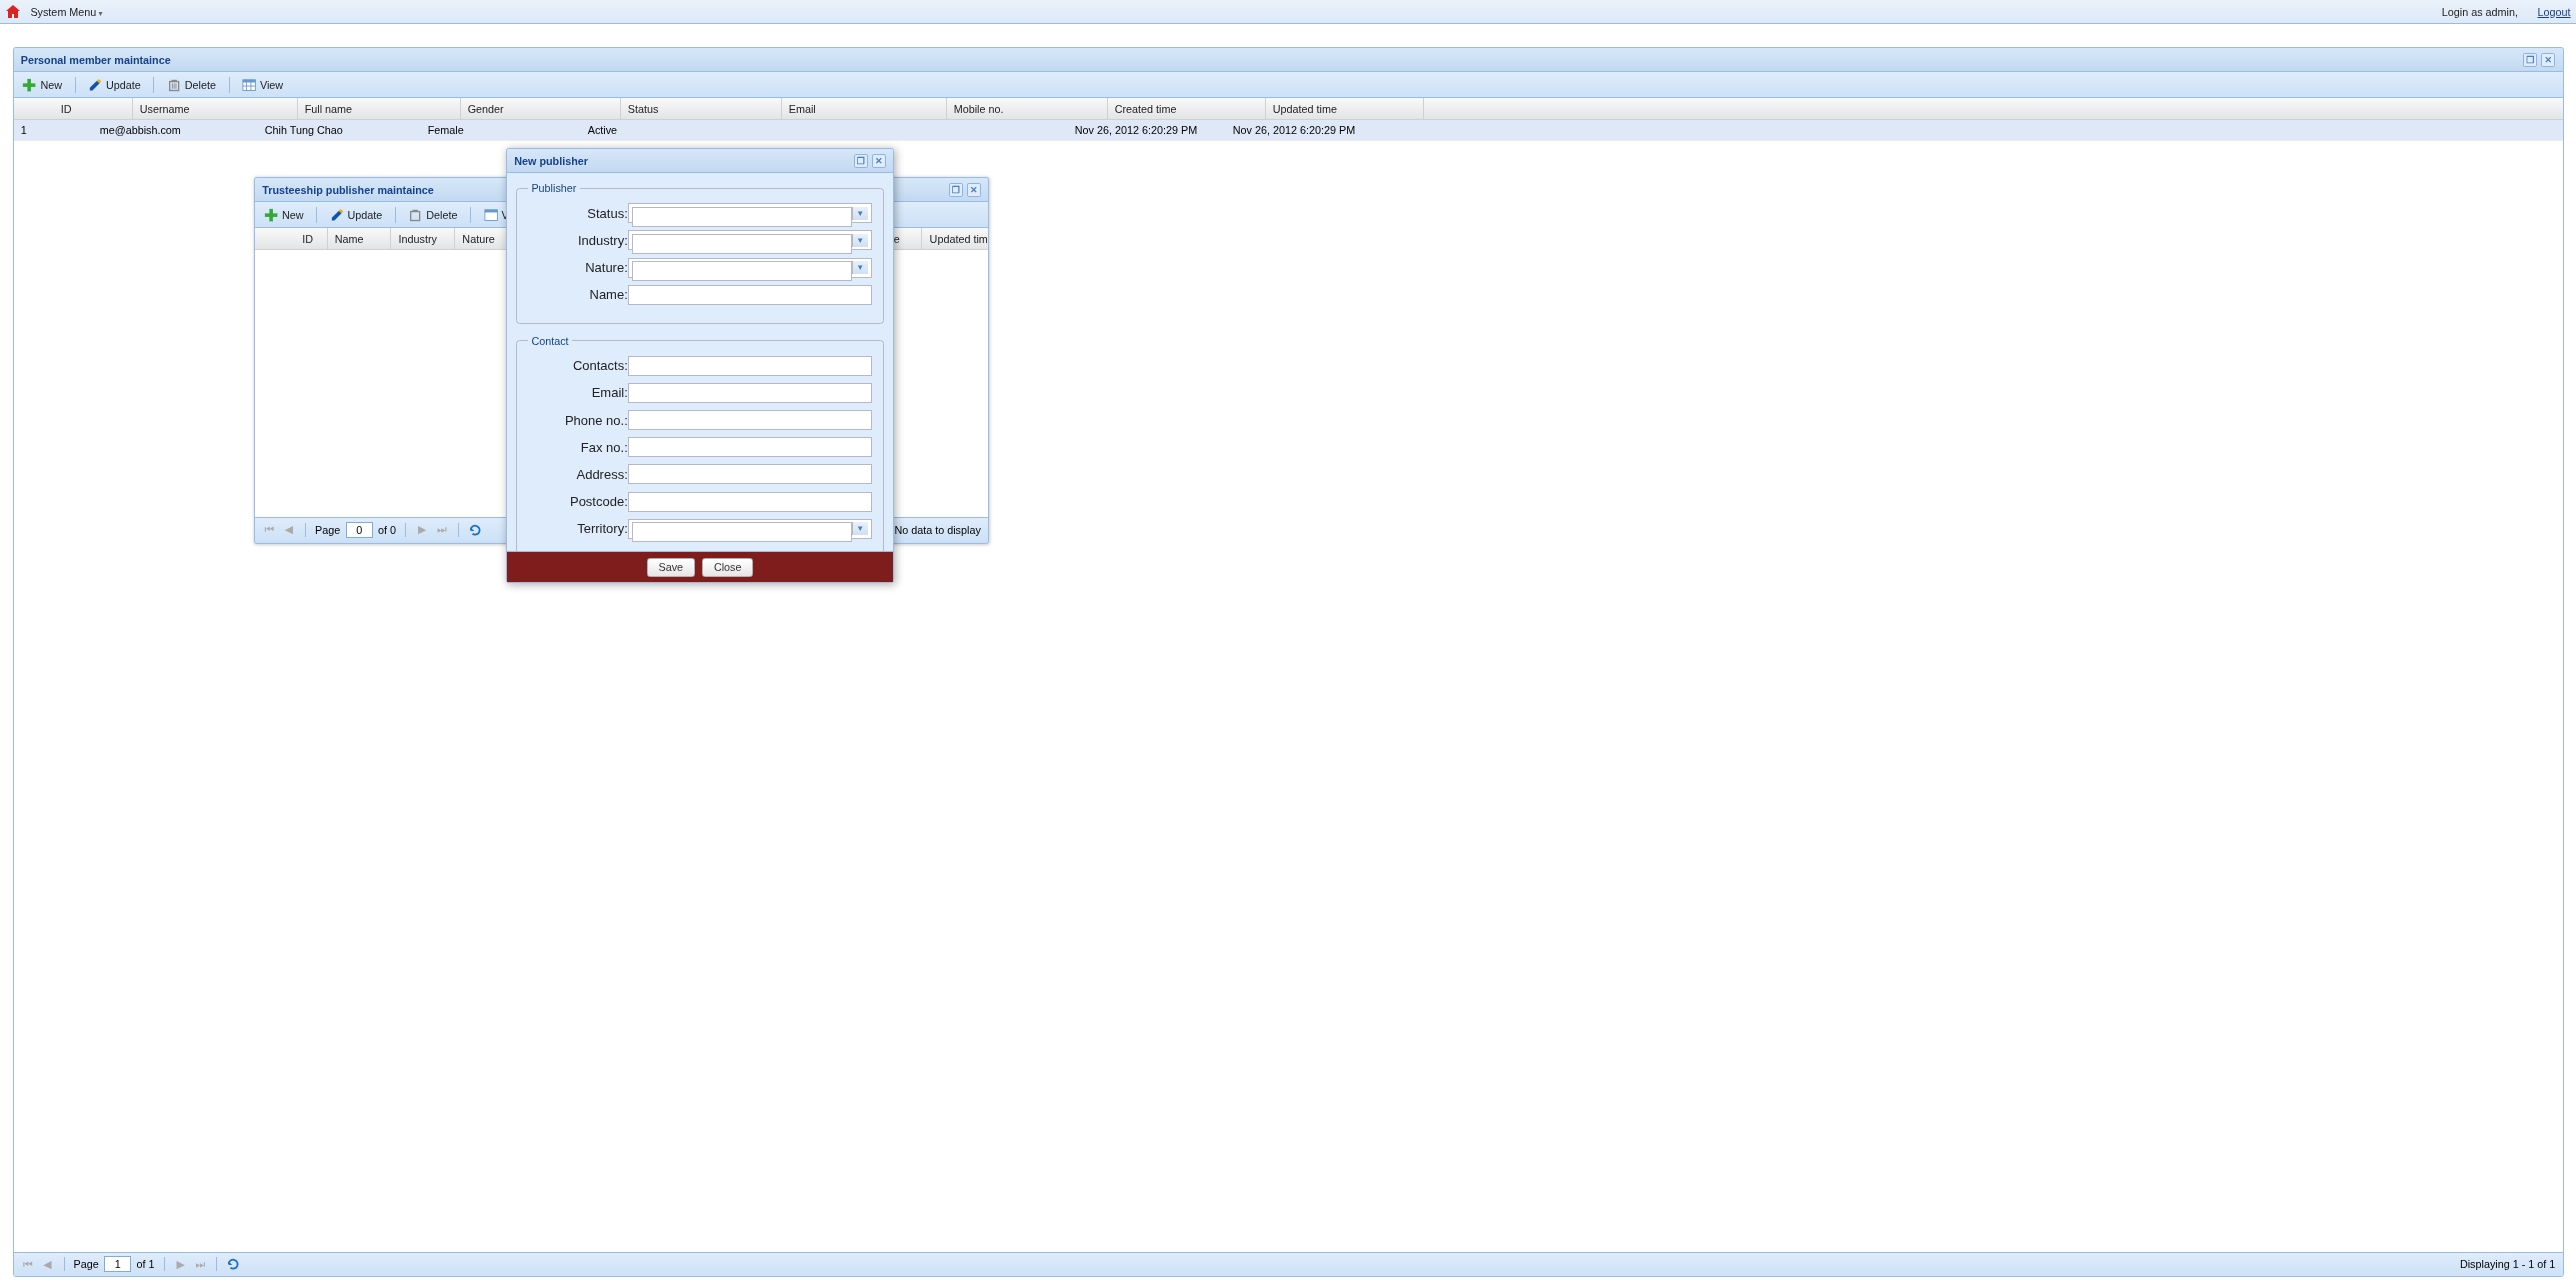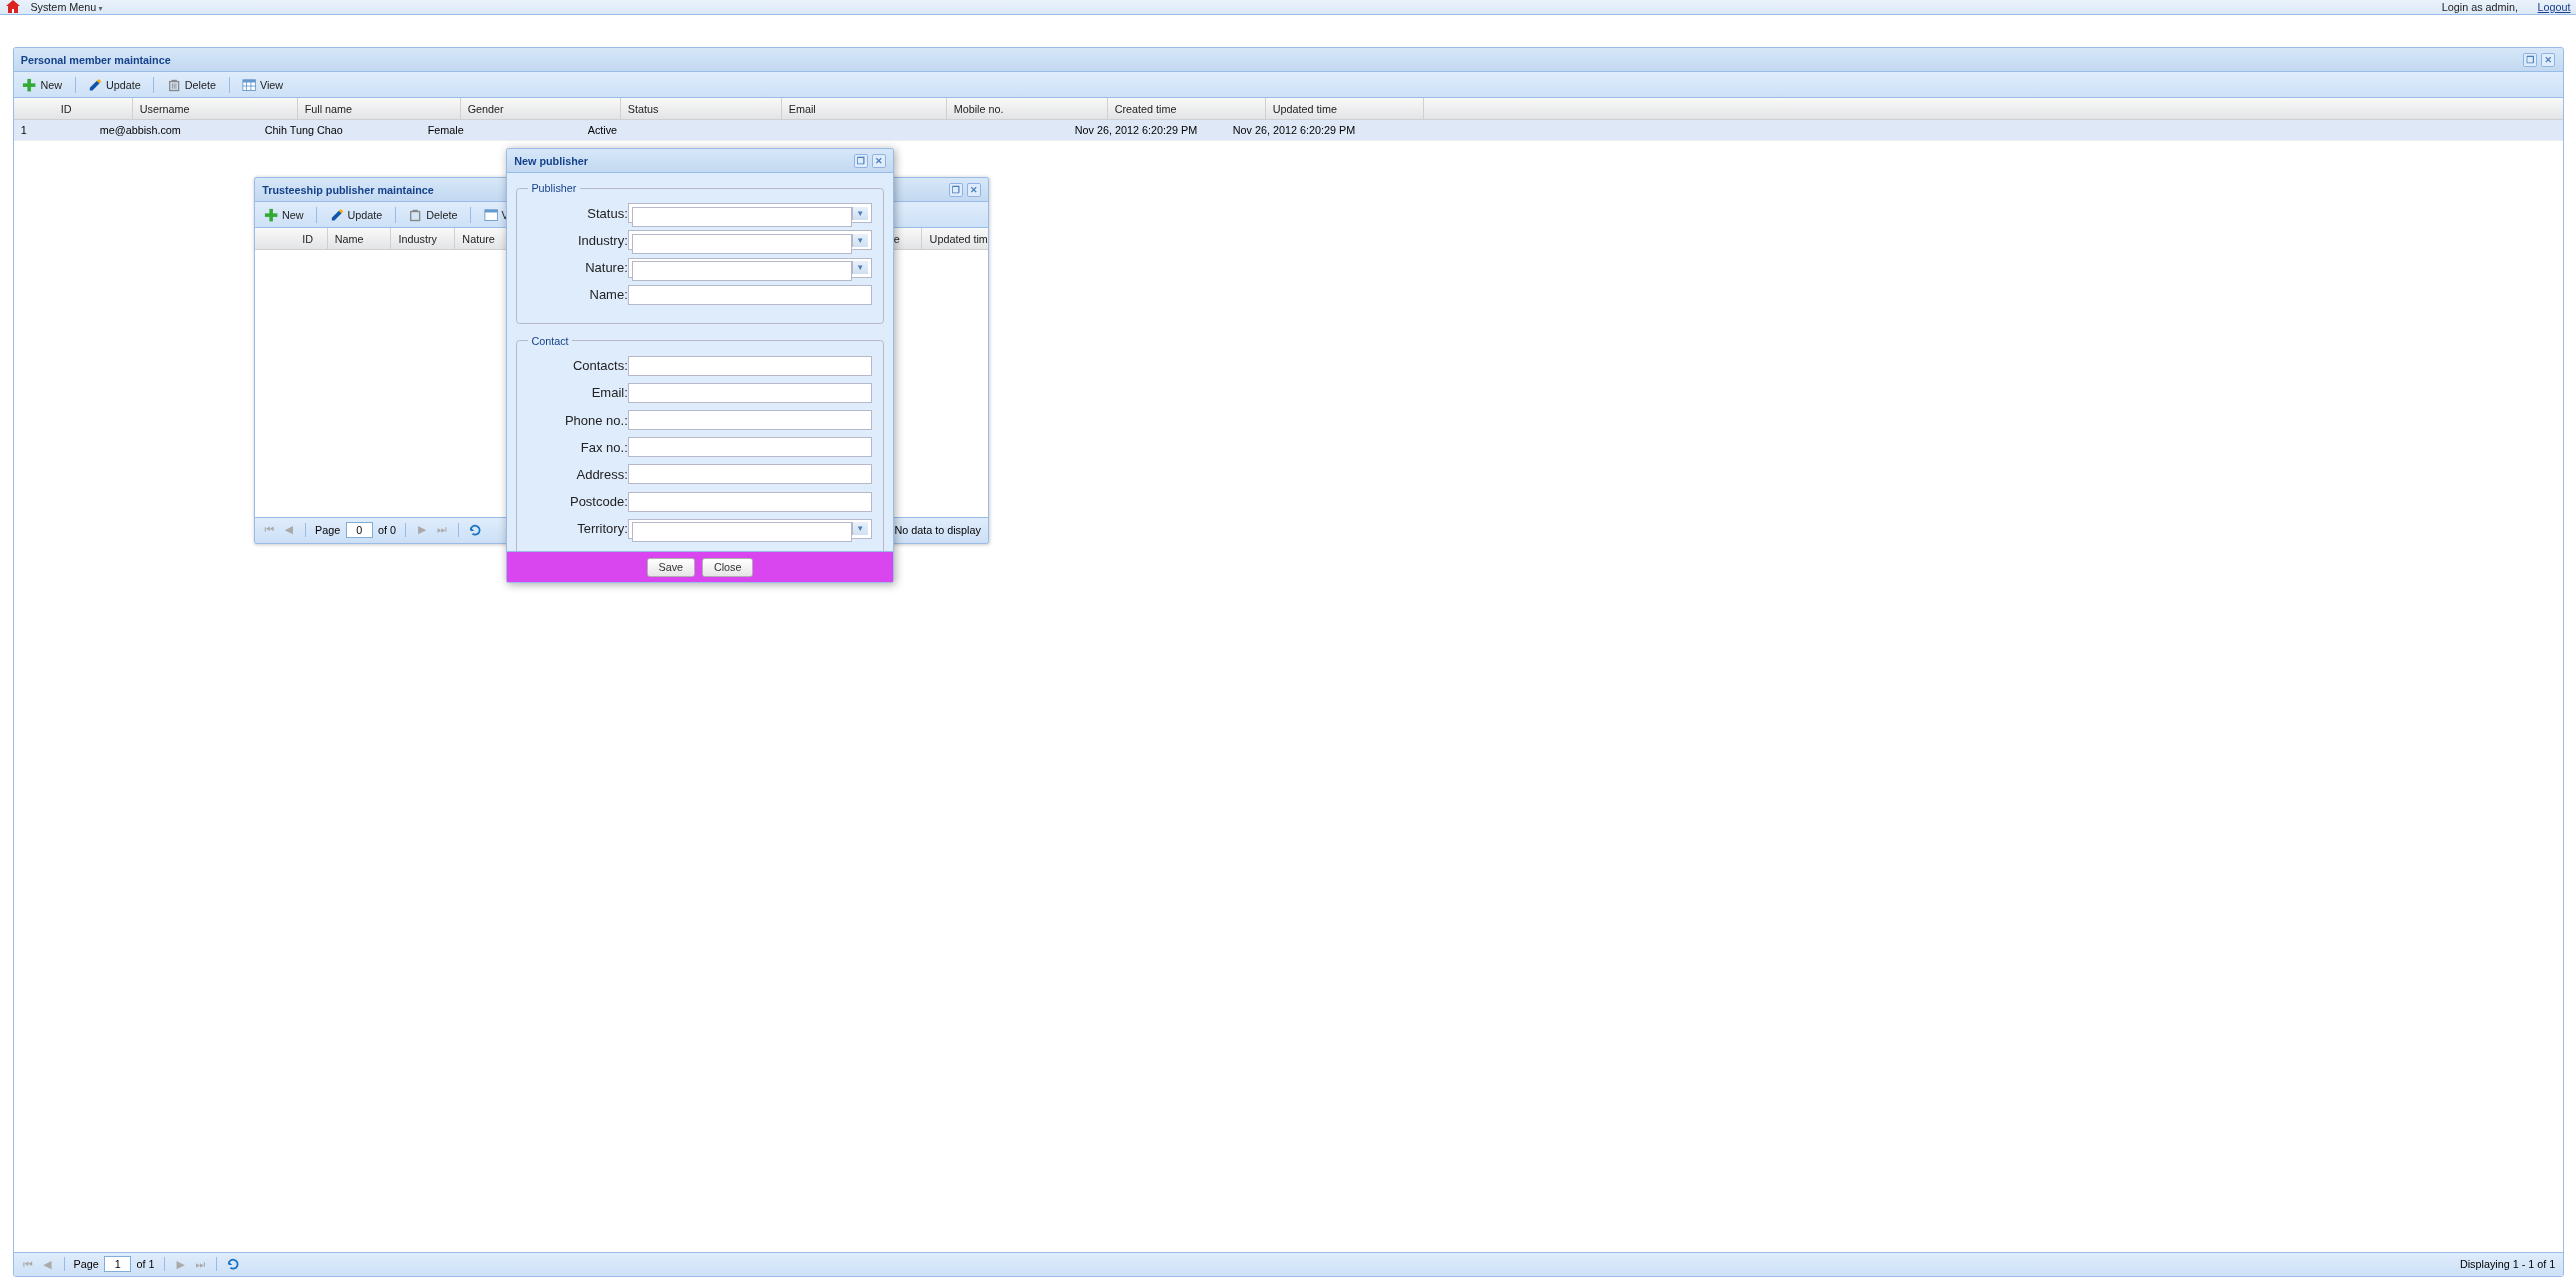--- a/index.html
+++ b/index.html
@@ -14,21 +14,21 @@
       color: #000;
       position: relative;
       width: 2576px;
       height: 1289px;
       transform-origin: top left;
     }
     
     .menubar {
       background: linear-gradient(to bottom, #eaf2fb 0%, #dce9f7 100%);
       border-bottom: 0.9px solid #99bbe8;
-      height: 15px;
+      height: 24px;
       display: flex;
       align-items: center;
       justify-content: space-between;
       padding: 0 5.4px;
     }
     .menubar-left {
       display: flex;
       align-items: center;
       gap: 3.6px;
     }
@@ -289,21 +289,21 @@
       background: linear-gradient(to bottom, #e8f0fa, #d0e0f2);
       border-left: 0.9px solid #b5b8c8;
       display: flex;
       align-items: center;
       justify-content: center;
       cursor: pointer;
       color: #4a7ebb;
       font-size: 8px;
     }
     .dialog-buttons {
-      background: #d946ef;
+      background: #7f1d1d;
       padding: 5.4px;
       display: flex;
       justify-content: center;
       gap: 7.2px;
       border-top: 0.9px solid #99bbe8;
     }
     .btn {
       border: 0.9px solid #b1b1b1;
       background: linear-gradient(to bottom, #fff, #e6e6e6);
       border-radius: 2.7px;

